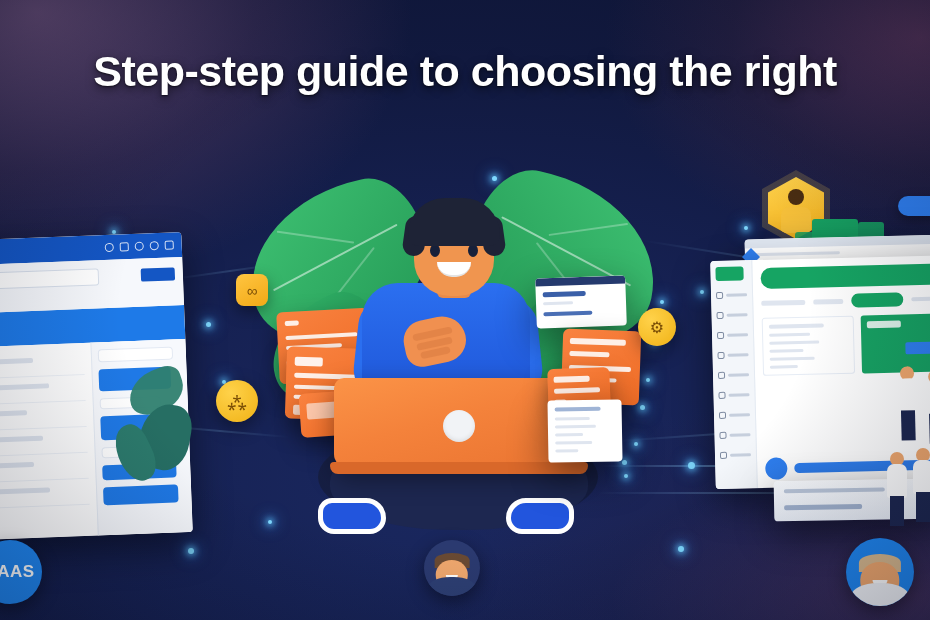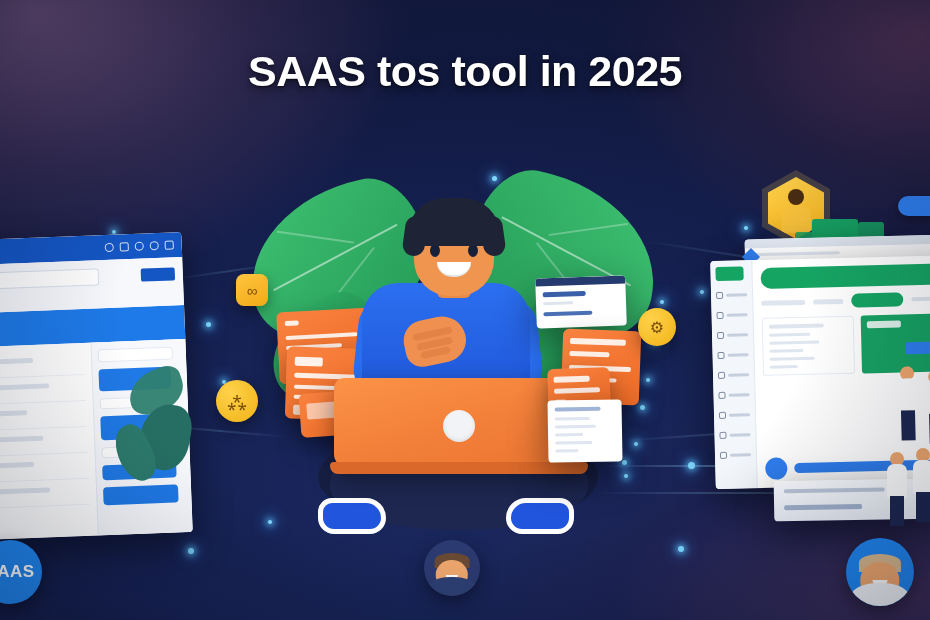--- a/index.html
+++ b/index.html
@@ -197,21 +197,21 @@
     <div class="node" style="left:222px;top:380px;width:4px;height:4px;"></div>
     <div class="node" style="left:206px;top:322px;width:5px;height:5px;"></div>
     <div class="node" style="left:318px;top:216px;width:4px;height:4px;"></div>
     <div class="node" style="left:492px;top:176px;width:5px;height:5px;"></div>
     <div class="node" style="left:700px;top:290px;width:4px;height:4px;"></div>
     <div class="node" style="left:744px;top:226px;width:4px;height:4px;"></div>
     <div class="node" style="left:112px;top:230px;width:4px;height:4px;"></div>
   </div>
 
   <h1 class="title">
-    <span class="l2">SAAS tos tool in 2025</span>
+    <span>Step-step guide to choosing the right</span>
   </h1>
 
   <div class="leaf" id="leaf-left">
     <div class="vein" style="left:18px;top:70px;width:140px;transform:rotate(-16deg);"></div>
     <div class="vein" style="left:34px;top:46px;width:78px;transform:rotate(20deg);opacity:.55;"></div>
     <div class="vein" style="left:52px;top:96px;width:86px;transform:rotate(-40deg);opacity:.5;"></div>
   </div>
   <div class="leaf" id="leaf-right">
     <div class="vein" style="left:22px;top:72px;width:146px;transform:rotate(16deg);"></div>
     <div class="vein" style="left:72px;top:46px;width:80px;transform:rotate(-20deg);opacity:.55;"></div>

